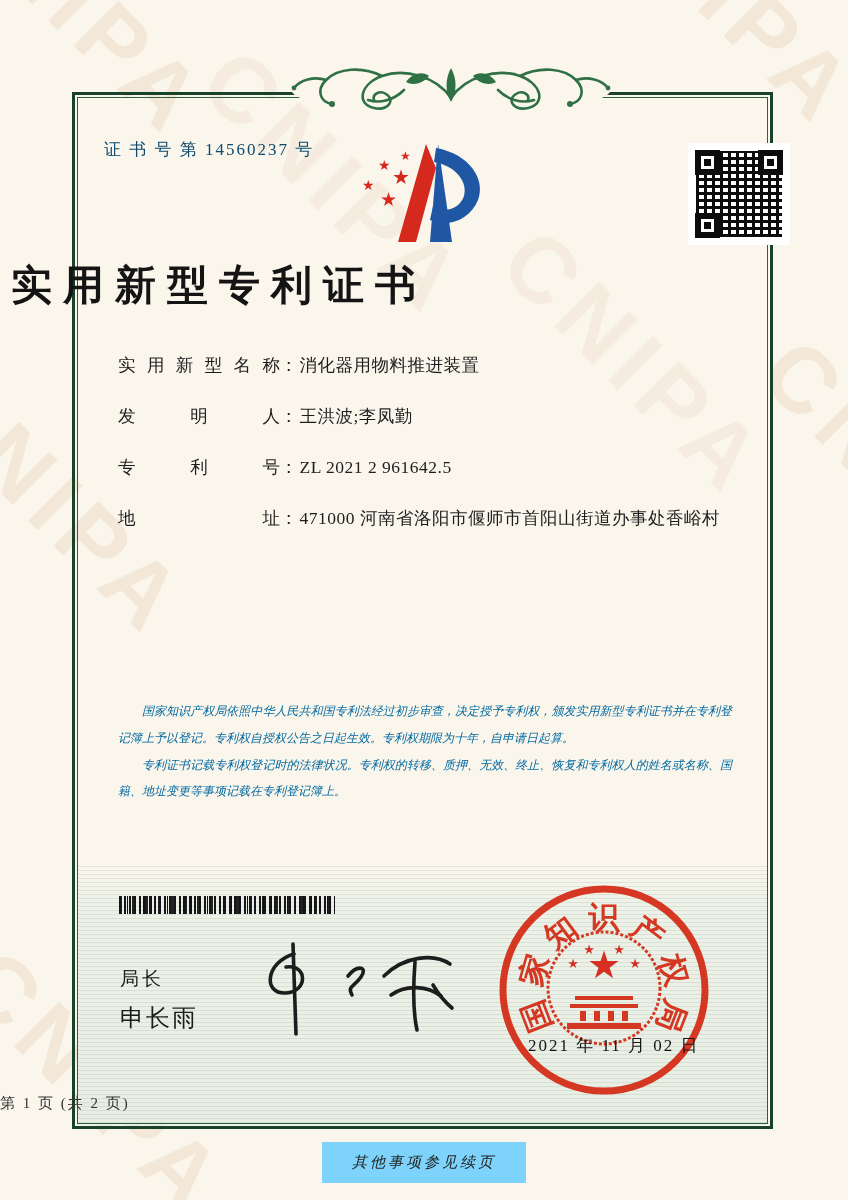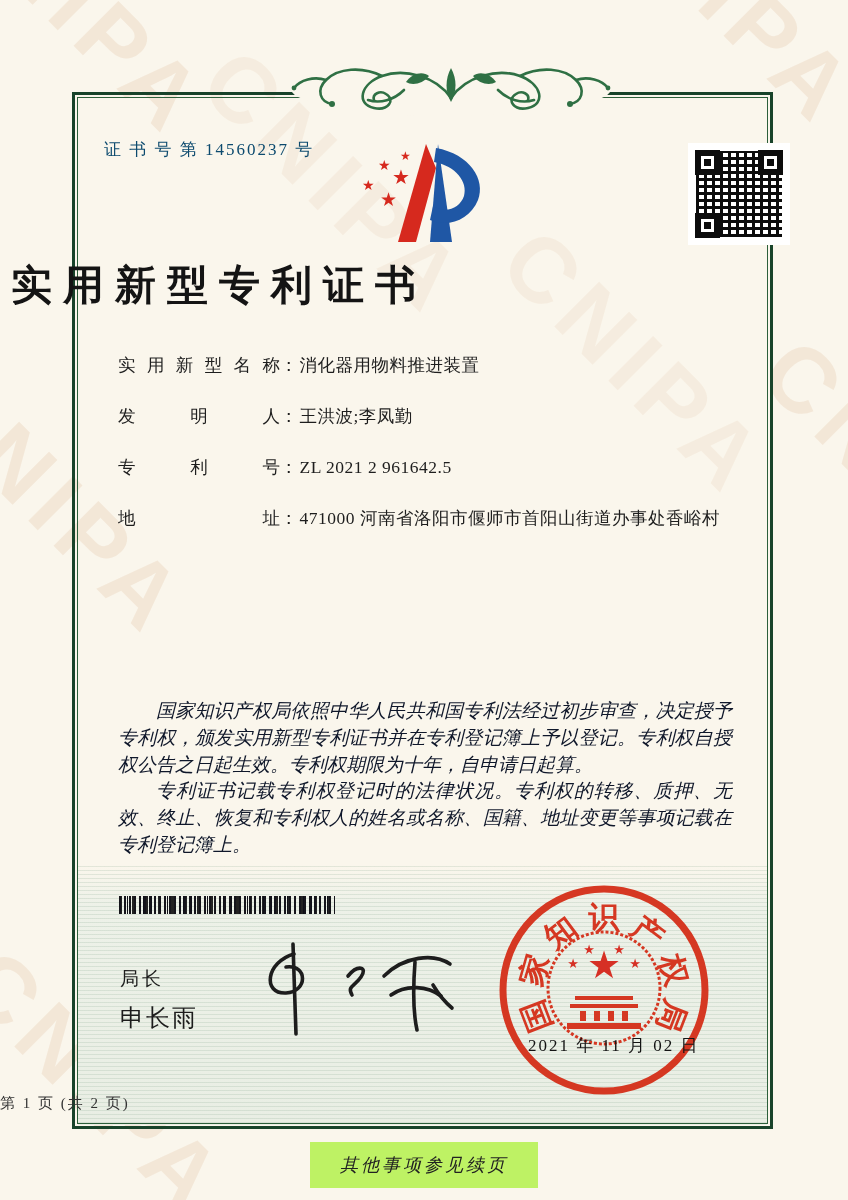--- a/index.html
+++ b/index.html
@@ -65,21 +65,21 @@
     display:inline-block; width:162px; vertical-align:bottom;
     text-align:justify; text-align-last:justify;
   }
   .fcolon { display:inline-block; }
   .fvalue { display:inline-block; margin-left:2px; letter-spacing:0.5px; }
   .grant-pair2 { display:inline-block; margin-left:38px; }
   .grant-pair2 .flabel2 { letter-spacing:3px; }
   
   .body-text {
     position:absolute; left:118px; top:698px; width:614px; z-index:3;
-    font-size:19px; line-height:26.8px; color:#0f172a;
+    font-size:12px; line-height:26.8px; color:#0369a1;
     font-style:italic; text-align:justify;
   }
   .body-text p { text-indent:2em; }
   
   .barcode {
     position:absolute; left:119px; top:896px; width:216px; height:18px; z-index:3;
     background-image:
       repeating-linear-gradient(90deg, #15151b 0 2px, transparent 2px 5px),
       repeating-linear-gradient(90deg, #101018 0 1px, transparent 1px 8px),
       repeating-linear-gradient(90deg, #222 0 3px, transparent 3px 13px);
@@ -94,21 +94,21 @@
     position:absolute; left:528px; top:1034px; z-index:4;
     font-size:17px; letter-spacing:2px; color:#141414; white-space:nowrap;
   }
   
   .page-no {
     position:absolute; left:0; top:1094px; width:100%; z-index:3;
     text-align:left; font-size:15px; letter-spacing:2px; color:#333;
   }
   .cont-note {
     position:absolute; left:50%; top:1142px; transform:translateX(-50%); z-index:3;
-    background:#bef264; padding:11px 30px; font-size:18px; letter-spacing:3px;
+    background:#7dd3fc; padding:11px 30px; font-size:15px; letter-spacing:3px;
     font-style:italic; color:#222; white-space:nowrap;
   }
 </style>
 </head>
 <body>
 
 <div class="page">
 
   <div class="wm" style="left:-90px; top:-50px;">CNIPA</div>
   <div class="wm" style="left:560px; top:-60px;">CNIPA</div>

